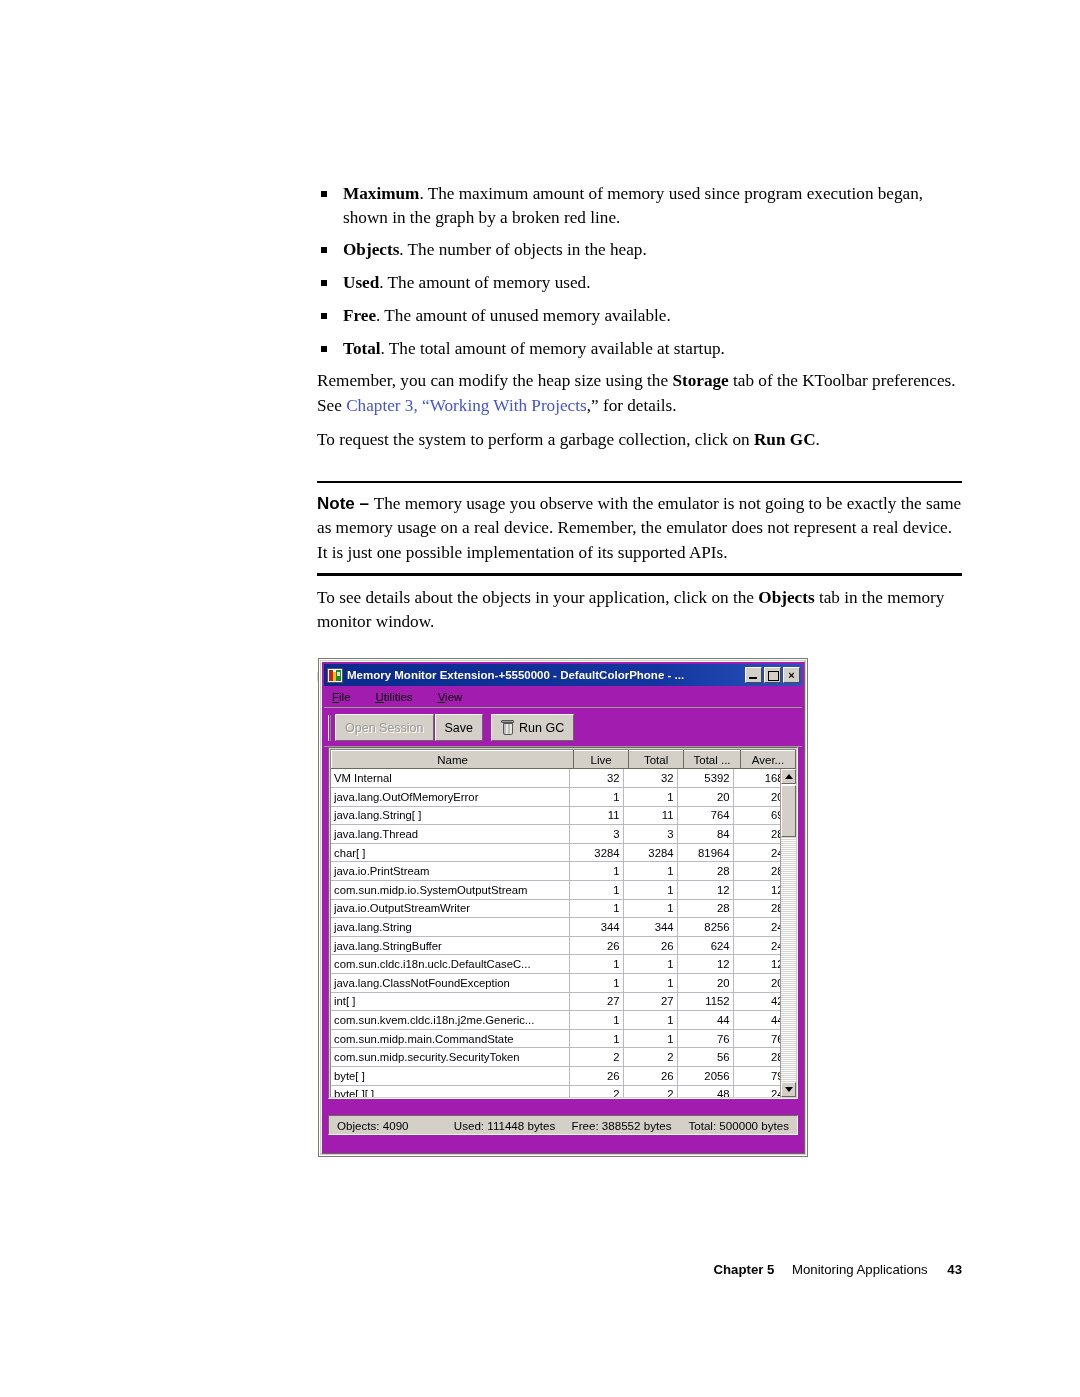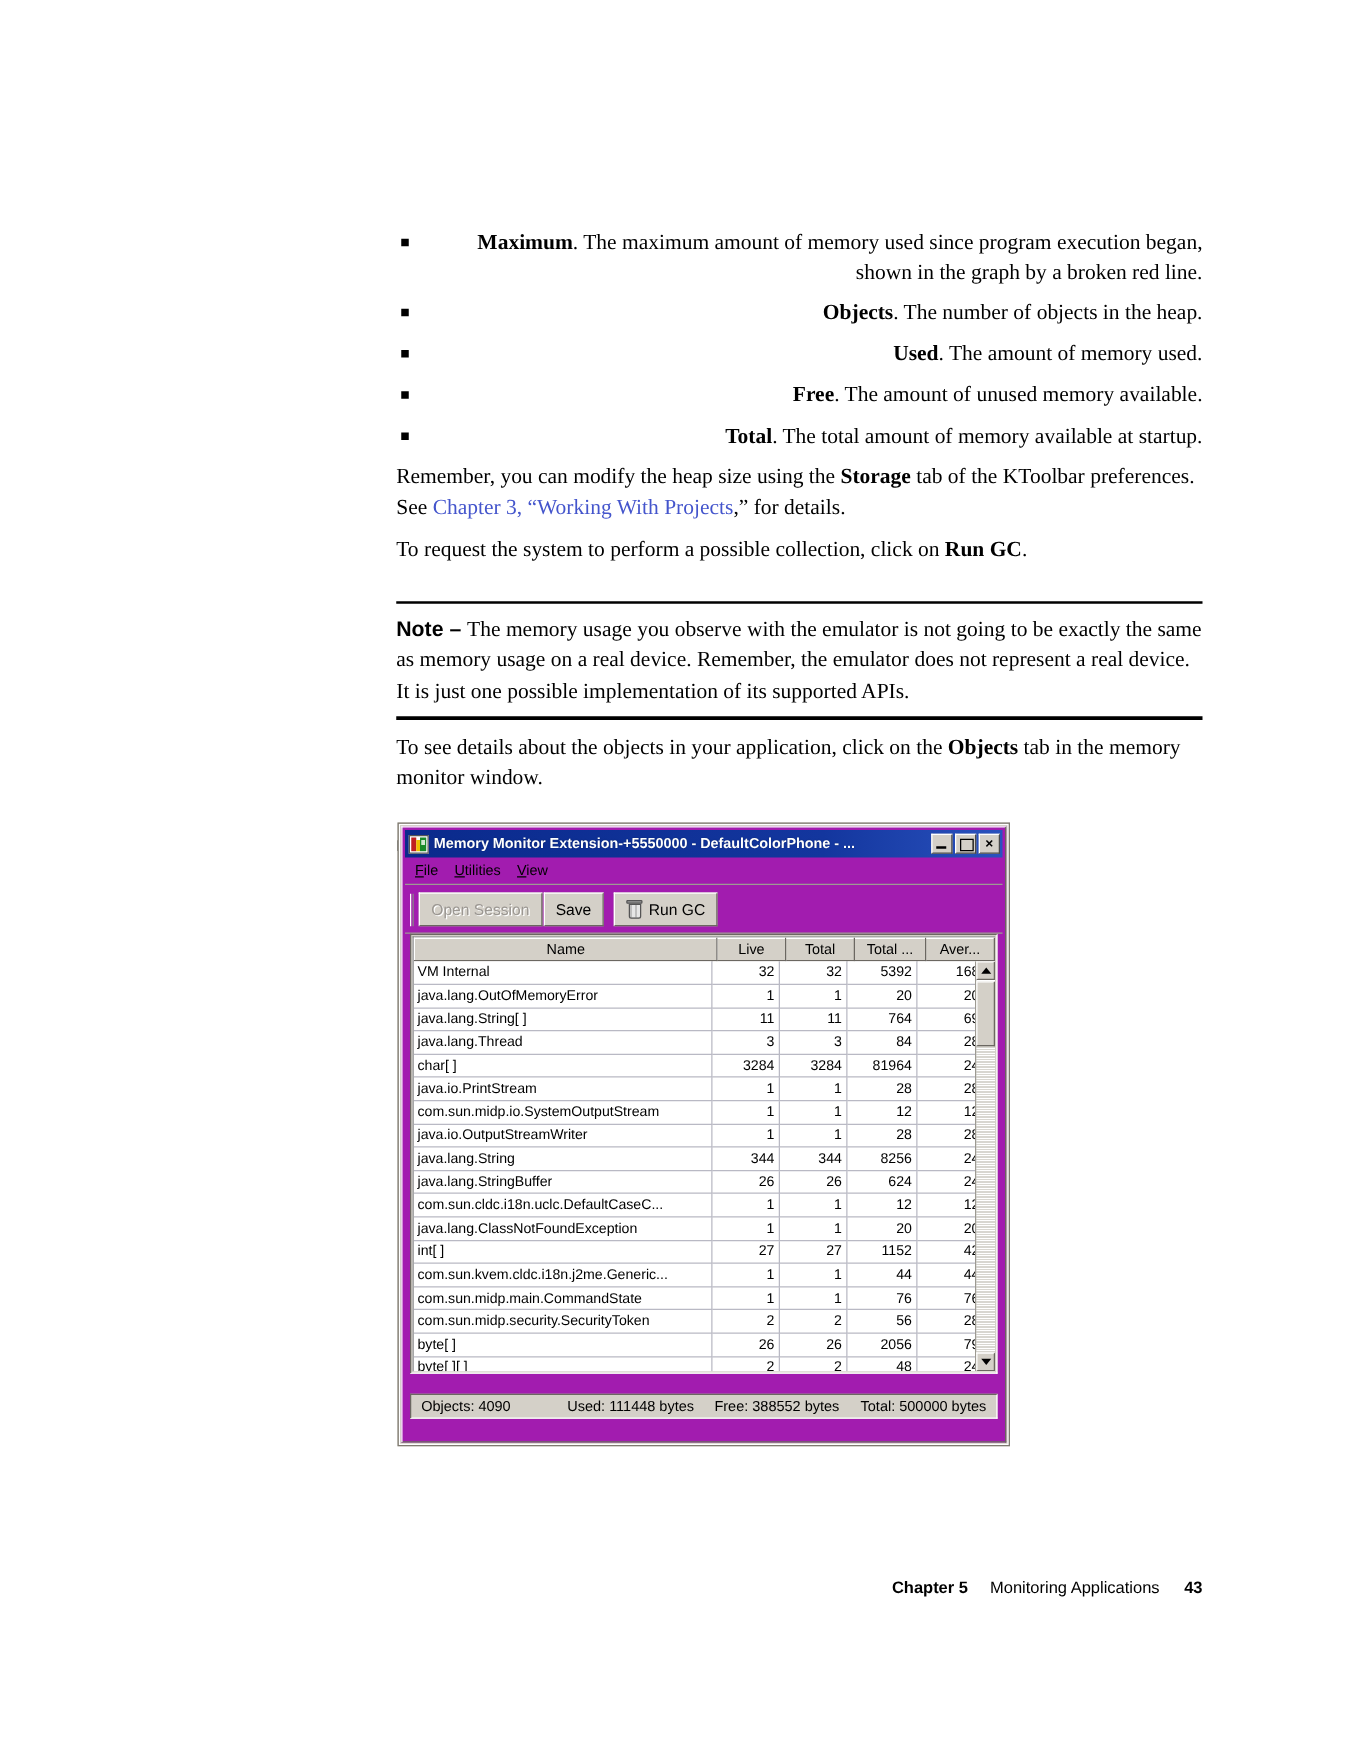--- a/index.html
+++ b/index.html
@@ -33,21 +33,21 @@
     list-style: none;
     margin: 0;
     padding: 0;
   }
   ul.bullets li {
     position: relative;
     padding-left: 26px;
     font-size: 17.2px;
     line-height: 1.38;
     margin-bottom: 9px;
-    text-align: right;
+    text-align: left;
   }
   ul.bullets li::before {
     content: "";
     position: absolute;
     left: 4px;
     top: 9px;
     width: 6px;
     height: 6px;
     background: #000;
   }
@@ -183,21 +183,21 @@
   }
   .wbtn.min::after { left: 3px; bottom: 3px; width: 8px; height: 2px; background: #000; }
   .wbtn.max::after { left: 3px; top: 3px; width: 9px; height: 8px; border: 1.5px solid #000; background: transparent; }
   .wbtn.close {
     font-size: 11px; font-weight: bold; line-height: 14px;
     text-align: center; font-family: "Liberation Sans", sans-serif;
   }
 
   .menubar {
     display: flex;
-    gap: 0;
+    gap: 12px;
     padding: 3px 6px 3px 6px;
     font-size: 11.5px;
     color: #000;
     border-bottom: 1px solid #9d9a92;
     margin: 1px 2px 0 2px;
   }
   .menubar > span { padding: 1px 11px 1px 2px; }
   .menubar u { text-decoration: underline; }
 
   .toolbar {
@@ -444,21 +444,21 @@
       <li>
         <span class="b">Free</span><span>. The amount of unused memory available.</span>
       </li>
       <li>
         <span class="b">Total</span><span>. The total amount of memory available at startup.</span>
       </li>
     </ul>
 
     <p class="para para-gap"><span>Remember, you can modify the heap size using the </span><span class="b">Storage</span><span> tab of the KToolbar preferences. See </span><a class="xref" href="#">Chapter 3, “Working With Projects</a><span>,” for details.</span></p>
 
-    <p class="para" style="margin-top:10px;"><span>To request the system to perform a possible collection, click on </span><span class="b">Run GC</span><span>.</span></p>
+    <p class="para" style="margin-top:10px;"><span>To request the system to perform a garbage collection, click on </span><span class="b">Run GC</span><span>.</span></p>
 
     <div class="note-wrap">
       <div class="rule"></div>
       <div class="note-body"><span class="note-lead">Note – </span><span>The memory usage you observe with the emulator is not going to be exactly the same as memory usage on a real device. Remember, the emulator does not represent a real device. It is just one possible implementation of its supported APIs.</span></div>
       <div class="rule"></div>
     </div>
 
     <p class="para after-note"><span>To see details about the objects in your application, click on the </span><span class="b">Objects</span><span> tab in the memory monitor window.</span></p>
 
     <div class="figcap">

